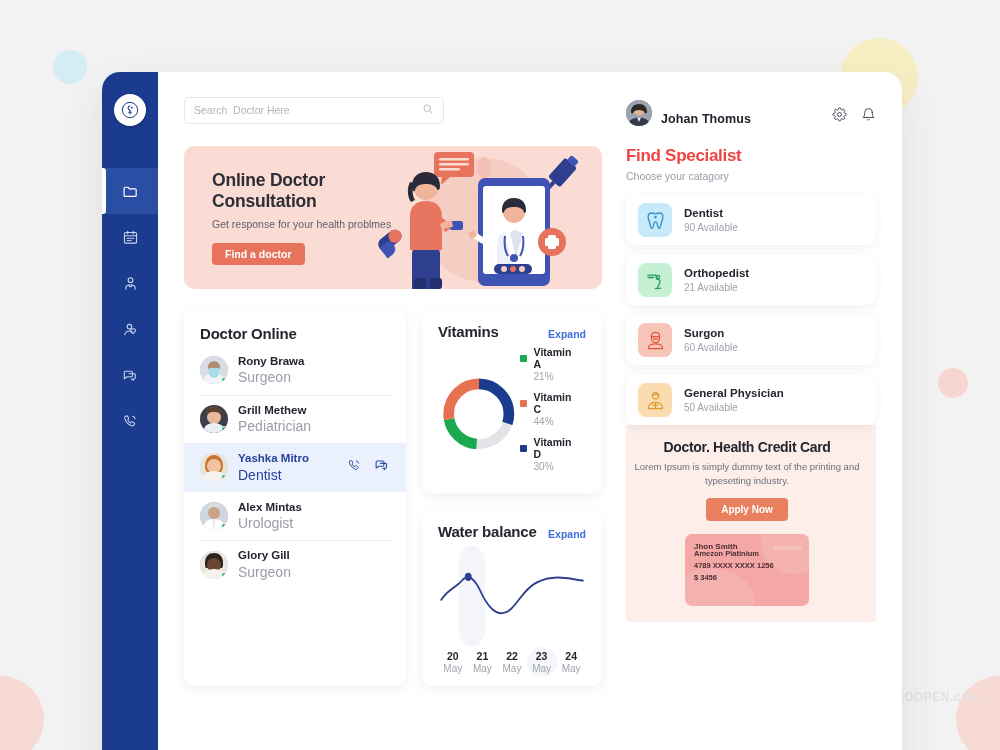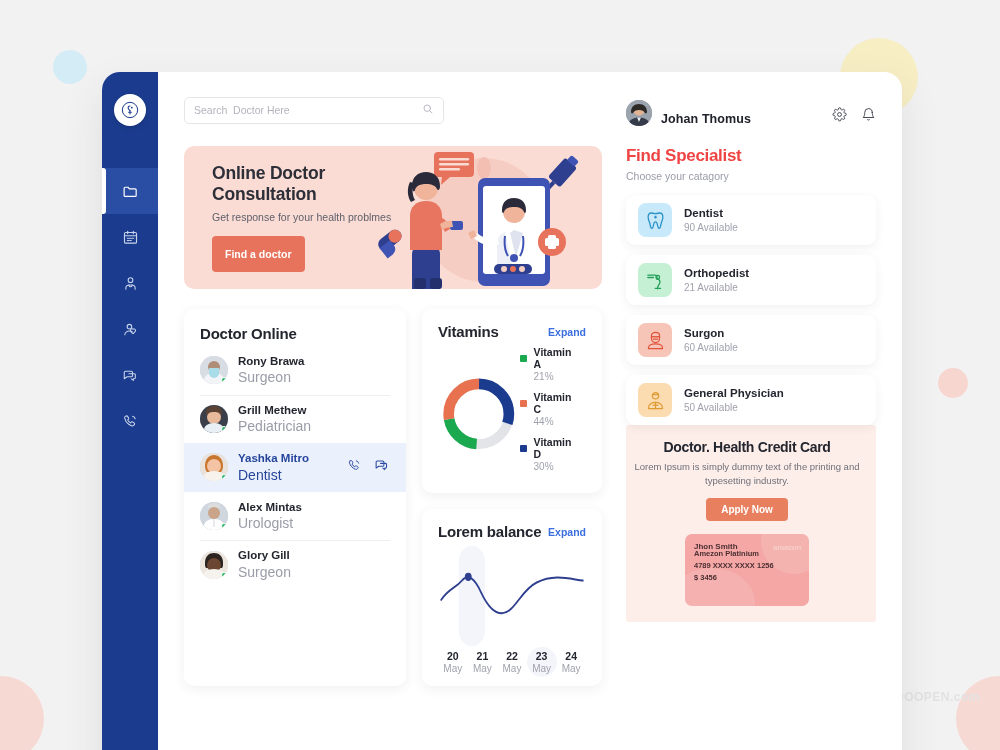--- a/index.html
+++ b/index.html
@@ -90,21 +90,21 @@
   .banner {
     margin-top: 20px; height: 143px; border-radius: 10px;
     background: #fbdcd4; position: relative; overflow: hidden;
     display: flex; align-items: center;
   }
   .banner-text { padding-left: 28px; width: 250px; z-index: 2; }
   .banner-title { font-size: 17.5px; font-weight: 700; color: #2c2e38; letter-spacing: -.2px; }
   .banner-sub { font-size: 10.5px; color: #5d5f6b; margin-top: 6px; }
   .banner-btn {
     margin-top: 13px; display: inline-block; background: #e8735c; color: #fff;
-    font-size: 10.5px; font-weight: 700; padding: 12px 13px; border-radius: 4px;
+    font-size: 10.5px; font-weight: 700; padding: 5px 13px; border-radius: 4px;
     border: none; cursor: pointer; font-family: "Liberation Sans", sans-serif;
   }
   .banner-art { position: absolute; right: 6px; bottom: 0; top: 0; width: 230px; }
 
   
   .card {
     background: #fff; border-radius: 10px;
     box-shadow: 0 3px 12px rgba(60,60,90,.08);
   }
 
@@ -133,21 +133,21 @@
   }
   .doc-name { font-size: 11.5px; font-weight: 700; color: #23252f; line-height: 1.25; }
   .doc-spec { font-size: 14px; color: #9a9ca8; line-height: 1.3; }
   .doc-row.active .doc-name, .doc-row.active .doc-spec { color: #26459b; }
   .doc-actions { margin-left: auto; display: flex; gap: 12px; align-items: center; }
 
   
   .mid-col { flex: 1; display: flex; flex-direction: column; gap: 16px; min-width: 0; }
 
   .vit-card { padding: 14px 16px 12px 16px; }
-  .card-head { display: flex; align-items: center; }
+  .card-head { display: flex; align-items: flex-end; }
   .expand-link {
     margin-left: auto; font-size: 10.5px; font-weight: 700;
     color: #3b6fe0; cursor: pointer;
   }
   .vit-body { display: flex; align-items: center; margin-top: 6px; }
   .legend { margin-left: auto; padding-right: 6px; }
   .legend-item { margin-bottom: 9px; }
   .legend-top { display: flex; align-items: center; gap: 7px; }
   .legend-sq { width: 7px; height: 7px; border-radius: 1px; flex: 0 0 7px; }
   .legend-label { font-size: 10.5px; font-weight: 700; color: #23252f; }
@@ -520,21 +520,21 @@
                       <span class="legend-label">Vitamin D</span>
                     </div>
                     <div class="legend-val">30%</div>
                   </div>
                 </div>
               </div>
             </div>
 
             <div class="card water-card">
               <div class="card-head">
-                <div class="card-h">Lorem balance</div>
+                <div class="card-h">Water balance</div>
                 <div class="expand-link">Expand</div>
               </div>
 
               <div class="water-chart">
                 <svg width="100%" height="100%" viewBox="0 0 186 104" preserveAspectRatio="none">
                   <rect x="26" y="0" width="33" height="104" rx="16" fill="#f3f5fb"></rect>
                   <path d="M4 56 C14 44 22 44 30 36 C38 28 46 34 54 48 C62 62 70 70 80 70 C96 70 104 46 124 38 C146 29 164 34 182 36" fill="none" stroke="#2f3f8f" stroke-width="2.1" stroke-linecap="round"></path>
                   <circle cx="38" cy="32" r="4.3" fill="#2f3f8f"></circle>
                 </svg>
               </div>

